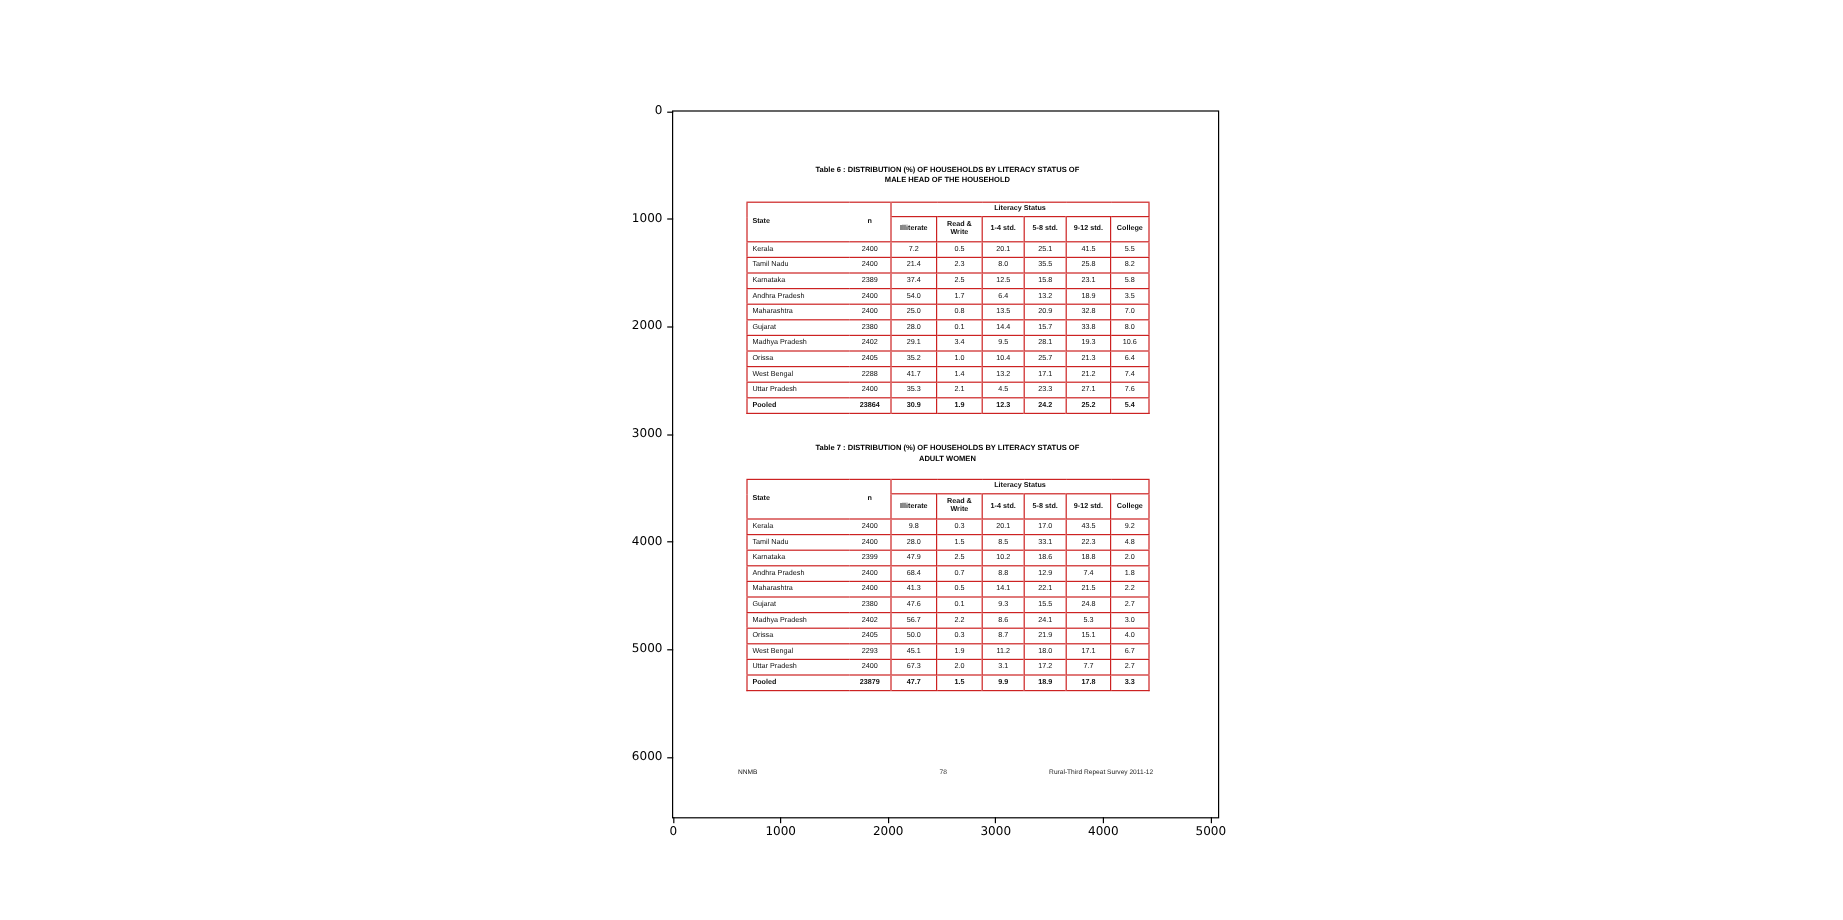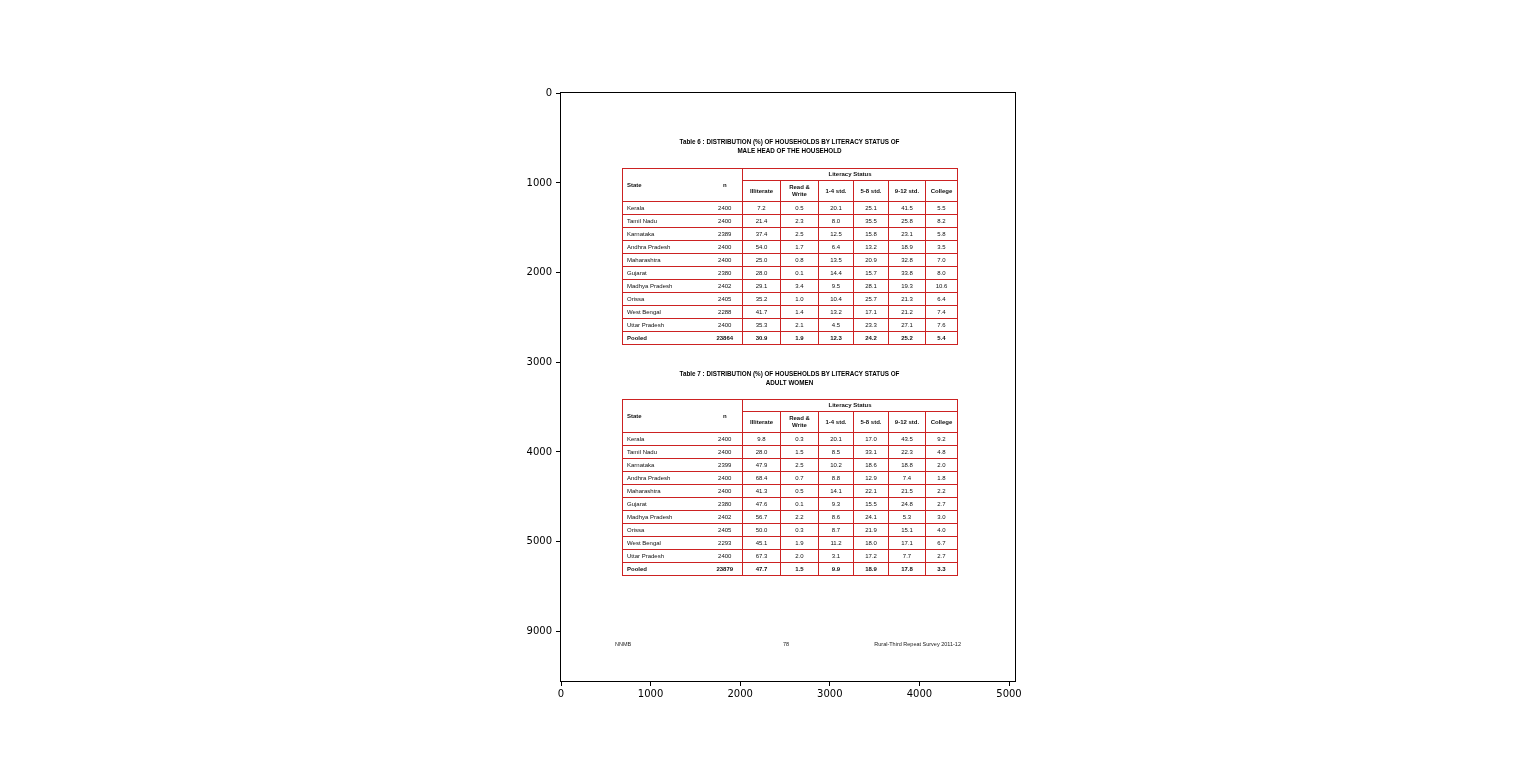--- a/index.html
+++ b/index.html
@@ -373,21 +373,21 @@
     <div class="ytick" style="top: 358.68px;">
       <span class="ymark"></span>
       <span class="ylabel">4000</span>
     </div>
     <div class="ytick" style="top: 448.35px;">
       <span class="ymark"></span>
       <span class="ylabel">5000</span>
     </div>
     <div class="ytick" style="top: 538.02px;">
       <span class="ymark"></span>
-      <span class="ylabel">9000</span>
+      <span class="ylabel">6000</span>
     </div>
     <div class="xtick" style="left: 0px;">
       <span class="xmark"></span>
       <span class="xlabel">0</span>
     </div>
     <div class="xtick" style="left: 89.6px;">
       <span class="xmark"></span>
       <span class="xlabel">1000</span>
     </div>
     <div class="xtick" style="left: 179.2px;">

